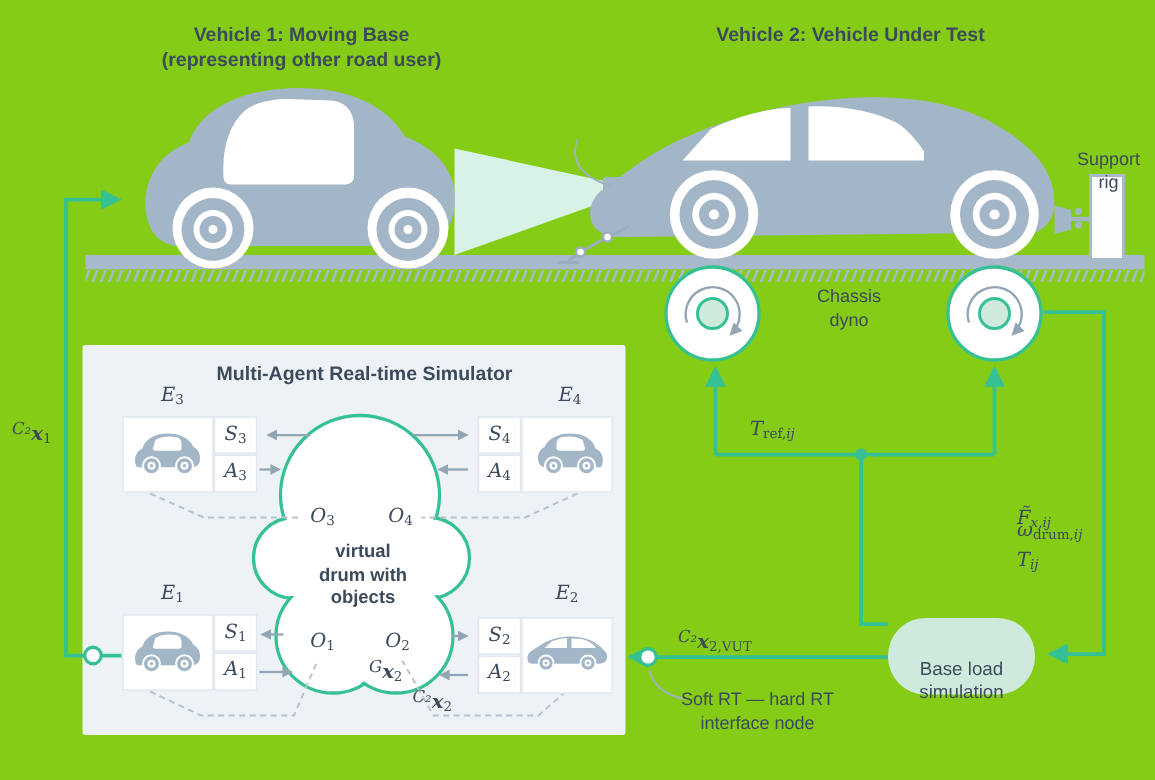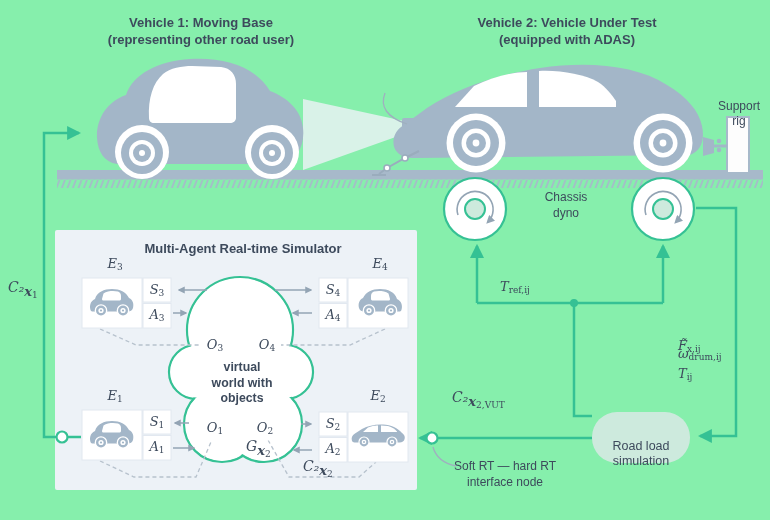--- a/index.html
+++ b/index.html
@@ -1,31 +1,31 @@
 <!DOCTYPE html>
 <html><head>
 <meta charset="utf-8">
 <style>
   html,body{margin:0;padding:0;background:#fff;}
-  .stage{position:relative;width:770px;height:520px;background:#86efac;overflow:hidden;
+  .stage{position:relative;width:770px;height:520px;background:#84cc16;overflow:hidden;
          font-family:"Liberation Sans",sans-serif;color:#3d4a5c;}
   .layer{position:absolute;left:0;top:0;}
   .lbl{position:absolute;white-space:nowrap;}
   .ctr{transform:translateX(-50%);text-align:center;}
   .bold{font-weight:bold;}
   .t13{font-size:13px;line-height:17px;}
   .t12{font-size:12px;line-height:15.5px;}
   .t12s{font-size:12px;line-height:15px;margin-top:20px;}
   .cloudtxt{font-size:12.3px;line-height:15.5px;font-weight:bold;margin-top:10px;}
   .math{font-size:13px;font-family:"DejaVu Serif",serif;text-align:center;}
   .m-var{font-style:italic;}
   .m-bvar{font-style:italic;font-weight:bold;}
   .m-sub{font-size:9px;vertical-align:-2px;}
-  .m-isub{font-size:9px;vertical-align:-2px;}
-  .m-psup{font-size:14px;font-style:italic;vertical-align:4px;}
+  .m-isub{font-size:9px;font-style:italic;vertical-align:-2px;}
+  .m-psup{font-size:11px;font-style:italic;vertical-align:4px;}
 </style>
 </head>
 <body>
 
 <div class="stage">
 
 <svg class="layer" width="770" height="520" viewBox="0 0 770 520">
   <defs>
     <marker id="mgreen" viewBox="0 0 10 10" refX="8.5" refY="5" markerWidth="5.6" markerHeight="5.6" orient="auto">
       <path d="M0,0 L10,5 L0,10 Z" fill="#35c194"></path>
@@ -221,53 +221,52 @@
     <path d="M456,466 Q437,462 433,447"></path>
   </g>
 </svg>
 
 <div class="lbl ctr bold t13" style="left:201px;top:14px">
   <div>Vehicle 1: Moving Base</div>
   <div>(representing other road user)</div>
 </div>
 <div class="lbl ctr bold t13" style="left:567px;top:14px">
   <div>Vehicle 2: Vehicle Under Test</div>
-  <div>(equipped with ADAS)</div>
 </div>
 <div class="lbl ctr t12s" style="left:739px;top:79px">
   <div>Support</div>
   <div>rig</div>
 </div>
 <div class="lbl ctr t12" style="left:566px;top:190px">
   <div>Chassis</div>
   <div>dyno</div>
 </div>
 <div class="lbl ctr t12s" style="left:641px;top:419px;font-size:12.5px">
-  <div>Road load</div>
+  <div>Base load</div>
   <div>simulation</div>
 </div>
 <div class="lbl ctr bold" style="left:243px;top:241px;font-size:13px">Multi-Agent Real-time Simulator</div>
 <div class="lbl ctr t12" style="left:505px;top:459px">
   <div>Soft RT — hard RT</div>
   <div>interface node</div>
 </div>
 <div class="lbl ctr cloudtxt" style="left:242px;top:350px">
   <div>virtual</div>
-  <div>world with</div>
+  <div>drum with</div>
   <div>objects</div>
 </div>
 
 <div class="lbl math" style="left:8px;top:279px"><span class="m-psup">C₂</span><span class="m-bvar">x</span><span class="m-sub">1</span></div>
 <div class="lbl math" style="left:500px;top:279px"><span class="m-var">T</span><span class="m-sub">ref,</span><span class="m-isub">ij</span></div>
 <div class="lbl math" style="left:678px;top:338px"><span class="m-var">F̃</span><span class="m-isub">x,ij</span></div>
 <div class="lbl math" style="left:678px;top:346px"><span class="m-var">ω</span><span class="m-sub">drum,</span><span class="m-isub">ij</span></div>
 <div class="lbl math" style="left:678px;top:366px"><span class="m-var">T</span><span class="m-isub">ij</span></div>
-<div class="lbl math" style="left:452px;top:389px"><span class="m-psup">C₂</span><span class="m-bvar">x</span><span class="m-sub">2,VUT</span></div>
+<div class="lbl math" style="left:452px;top:418px"><span class="m-psup">C₂</span><span class="m-bvar">x</span><span class="m-sub">2,VUT</span></div>
 <div class="lbl math" style="left:246px;top:438px"><span class="m-psup">G</span><span class="m-bvar">x</span><span class="m-sub">2</span></div>
-<div class="lbl math" style="left:303px;top:458px"><span class="m-psup">C₂</span><span class="m-bvar">x</span><span class="m-sub">2</span></div>
+<div class="lbl math" style="left:275px;top:458px"><span class="m-psup">C₂</span><span class="m-bvar">x</span><span class="m-sub">2</span></div>
 
 <div class="lbl math ctr" style="left:115px;top:256px"><span class="m-var">E</span><span class="m-sub">3</span></div>
 <div class="lbl math ctr" style="left:380px;top:256px"><span class="m-var">E</span><span class="m-sub">4</span></div>
 <div class="lbl math ctr" style="left:115px;top:388px"><span class="m-var">E</span><span class="m-sub">1</span></div>
 <div class="lbl math ctr" style="left:378px;top:388px"><span class="m-var">E</span><span class="m-sub">2</span></div>
 
 <div class="lbl math ctr" style="left:157px;top:282px"><span class="m-var">S</span><span class="m-sub">3</span></div>
 <div class="lbl math ctr" style="left:157px;top:307px"><span class="m-var">A</span><span class="m-sub">3</span></div>
 <div class="lbl math ctr" style="left:333px;top:282px"><span class="m-var">S</span><span class="m-sub">4</span></div>
 <div class="lbl math ctr" style="left:333px;top:307px"><span class="m-var">A</span><span class="m-sub">4</span></div>

